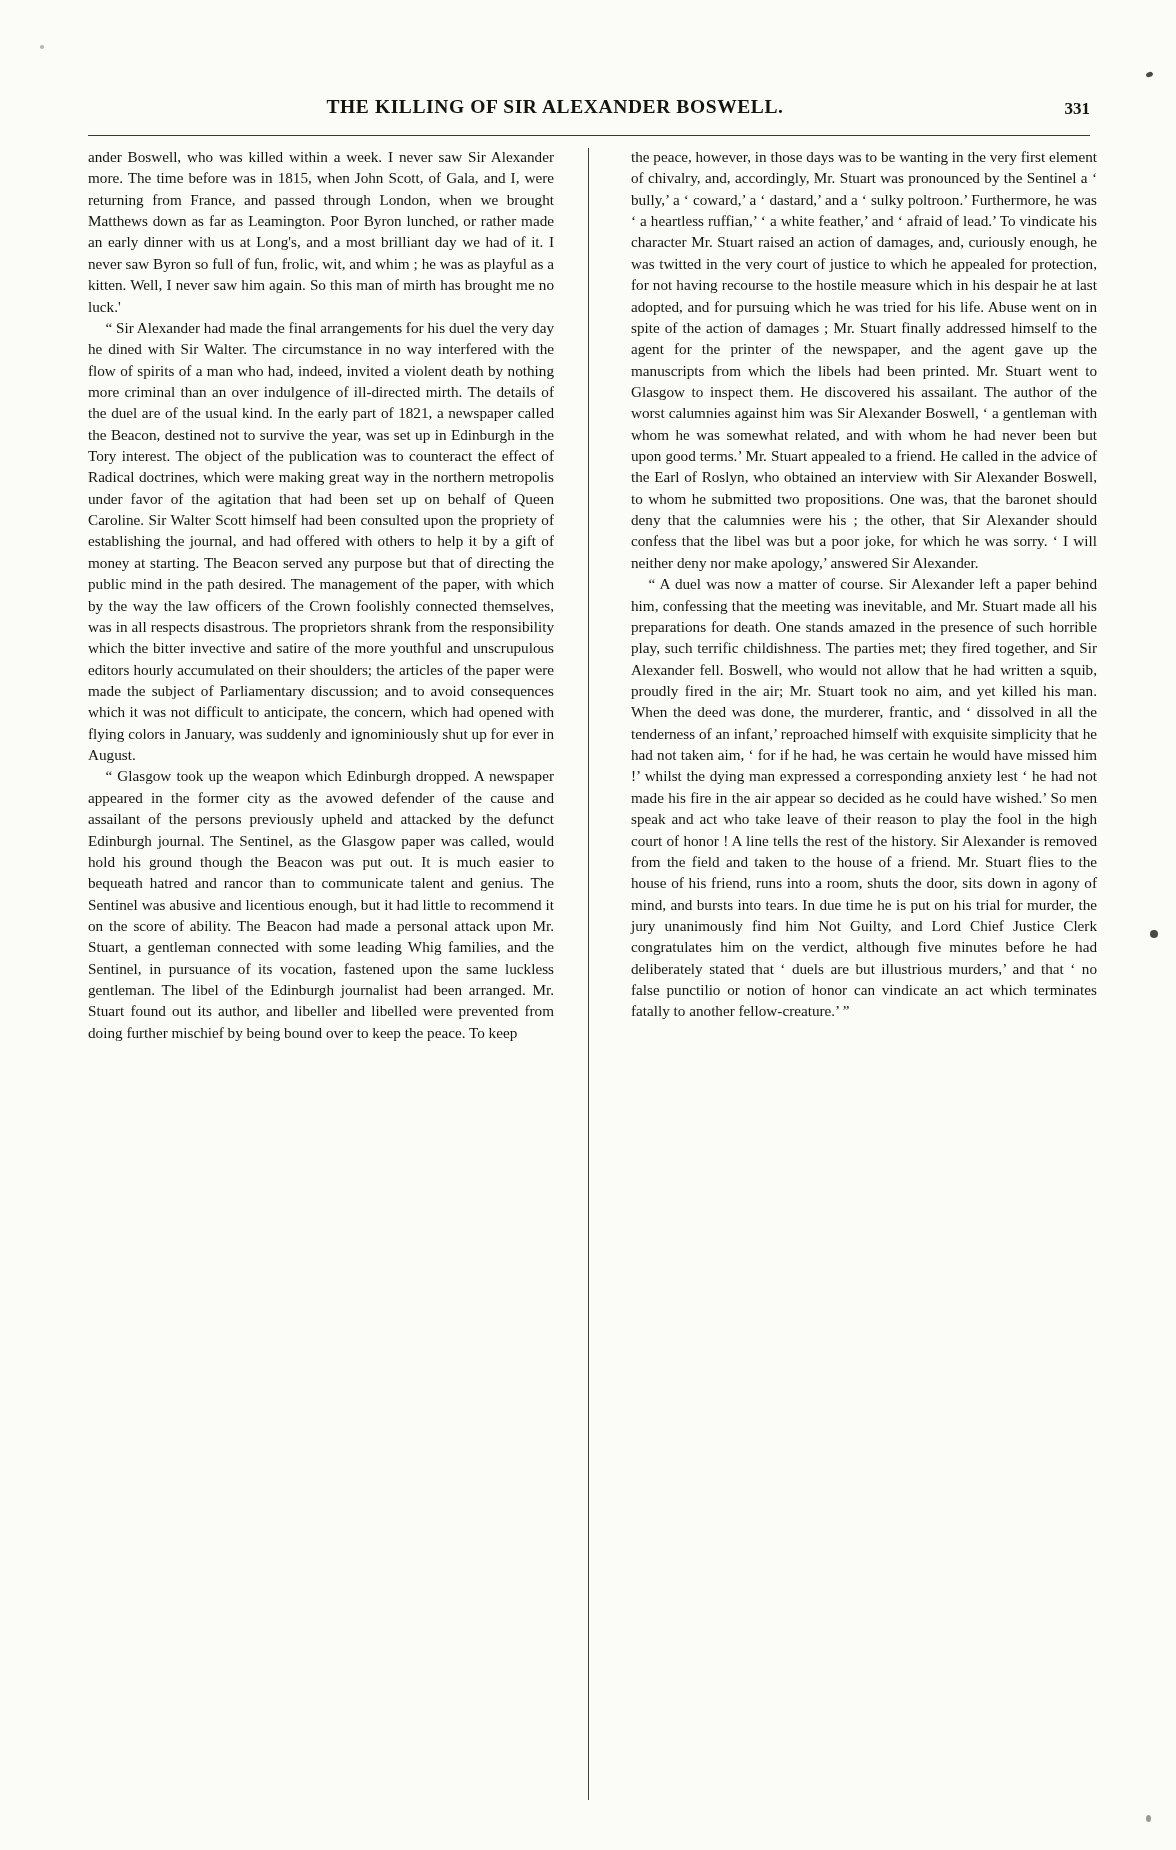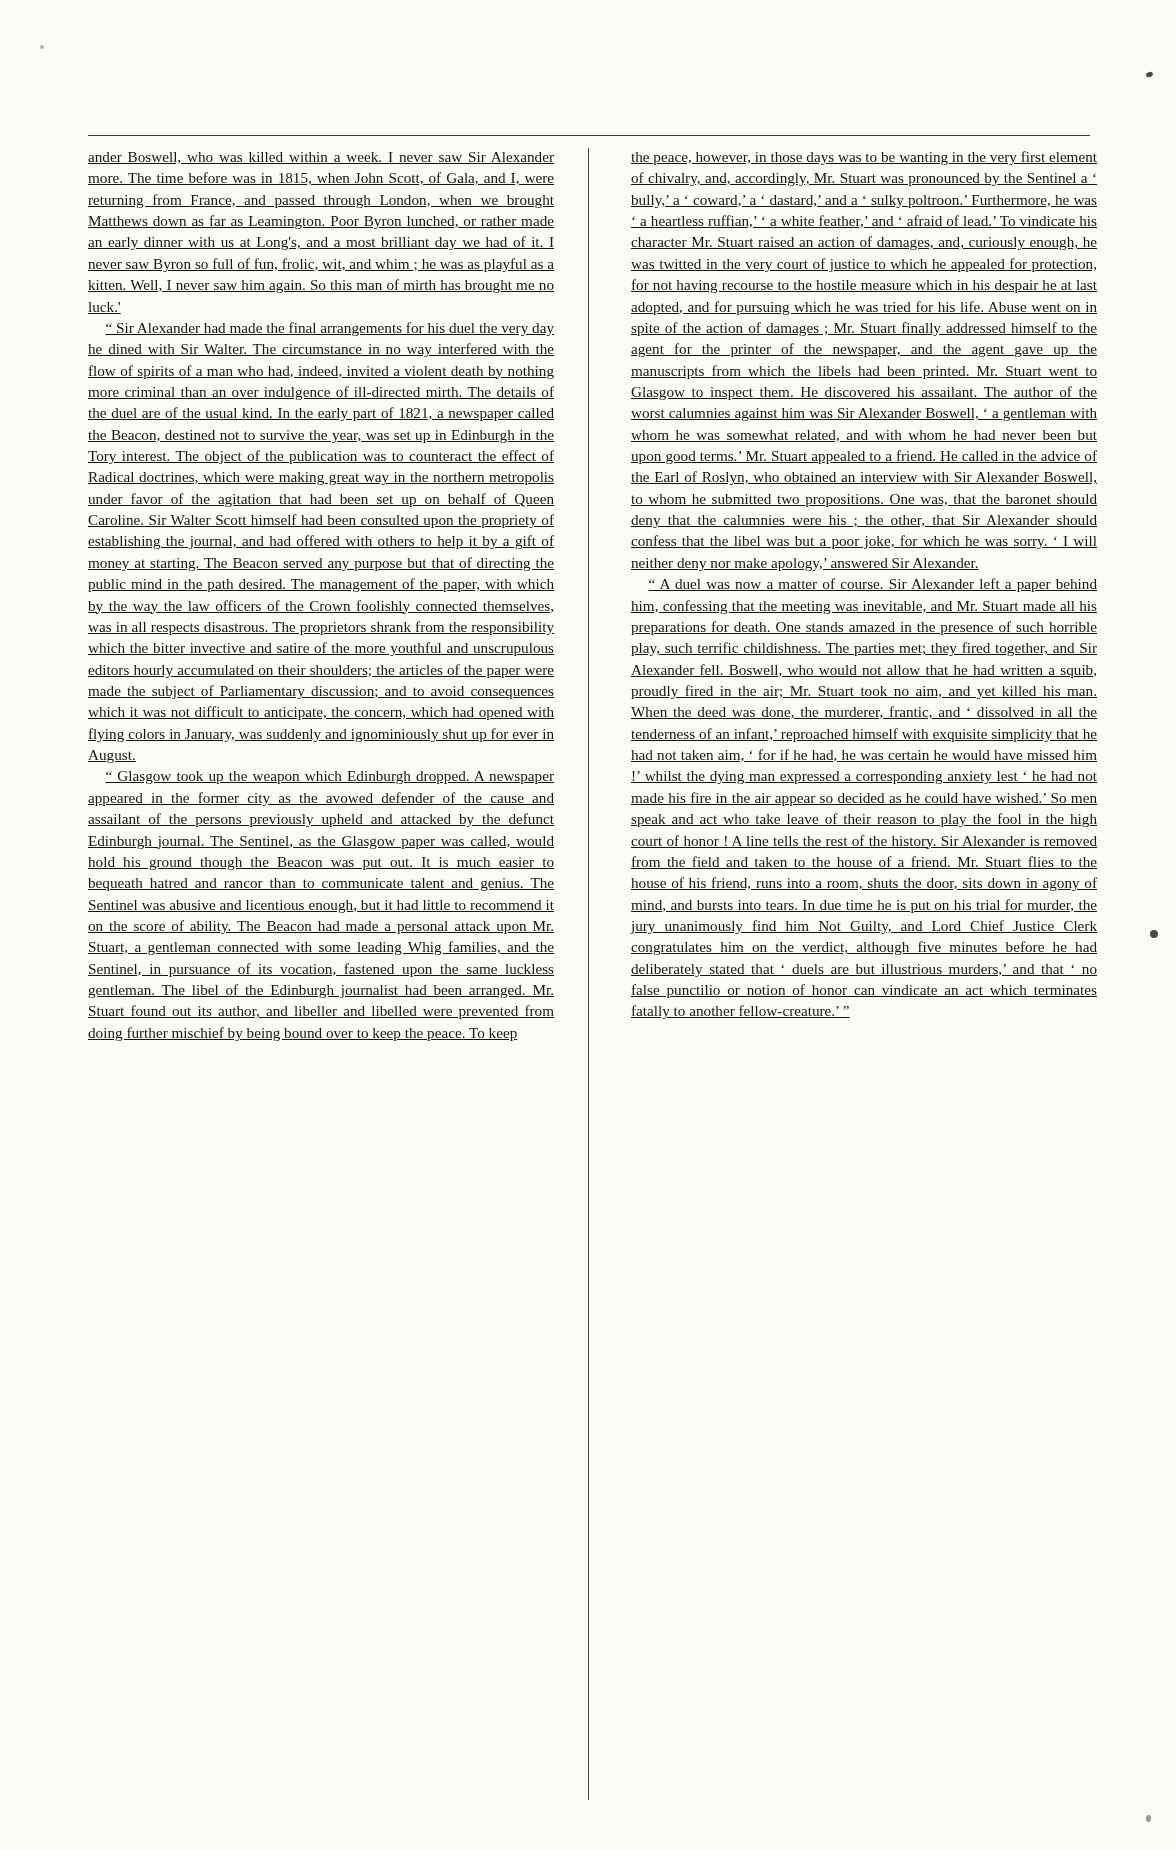--- a/index.html
+++ b/index.html
@@ -73,21 +73,20 @@
   .col {
     position: absolute;
     top: 0;
     width: 466px;
     font-size: 15.2px;
     line-height: 1.405;
     text-align: justify;
     text-justify: inter-word;
     color: #15150e;
     hyphens: manual;
-    text-decoration: underline;
   }
   .col-left { left: 0; }
   .col-right { left: 536px; margin-left: 7px; }
   .divider {
     position: absolute;
     left: 500px;
     top: 2px;
     width: 1px;
     height: 1652px;
     background: #40403a;
@@ -114,20 +113,24 @@
 <body>
 
 <div class="page">
   <div class="paper-tint"></div>
 
   <div class="speck speck-a"></div>
   <div class="speck speck-b"></div>
   <div class="speck speck-c"></div>
   <div class="speck speck-d"></div>
 
+  <div class="header">
+    <div class="header-title">THE KILLING OF SIR ALEXANDER BOSWELL.</div>
+    <div class="page-number">331</div>
+  </div>
 
   <div class="rule-top"></div>
 
   <div class="columns">
     <div class="divider"></div>
 
     <div class="col col-left">
       <p class="noindent">ander Boswell, who was killed within a week. I never saw Sir Alexander more. The time before was in 1815, when John Scott, of Gala, and I, were returning from France, and passed through London, when we brought Matthews down as far as Leamington. Poor Byron lunched, or rather made an early dinner with us at Long's, and a most brilliant day we had of it. I never saw Byron so full of fun, frolic, wit, and whim ; he was as playful as a kitten. Well, I never saw him again. So this man of mirth has brought me no luck.'</p>
       <p>“ Sir Alexander had made the final arrangements for his duel the very day he dined with Sir Walter. The circumstance in no way interfered with the flow of spirits of a man who had, indeed, invited a violent death by nothing more criminal than an over indulgence of ill-directed mirth. The details of the duel are of the usual kind. In the early part of 1821, a newspaper called the Beacon, destined not to survive the year, was set up in Edinburgh in the Tory interest. The object of the publication was to counteract the effect of Radical doctrines, which were making great way in the northern metropolis under favor of the agitation that had been set up on behalf of Queen Caroline. Sir Walter Scott himself had been consulted upon the propriety of establishing the journal, and had offered with others to help it by a gift of money at starting. The Beacon served any purpose but that of directing the public mind in the path desired. The management of the paper, with which by the way the law officers of the Crown foolishly connected themselves, was in all respects disastrous. The proprietors shrank from the responsibility which the bitter invective and satire of the more youthful and unscrupulous editors hourly accumulated on their shoulders; the articles of the paper were made the subject of Parliamentary discussion; and to avoid consequences which it was not difficult to anticipate, the concern, which had opened with flying colors in January, was suddenly and ignominiously shut up for ever in August.</p>
       <p>“ Glasgow took up the weapon which Edinburgh dropped. A newspaper appeared in the former city as the avowed defender of the cause and assailant of the persons previously upheld and attacked by the defunct Edinburgh journal. The Sentinel, as the Glasgow paper was called, would hold his ground though the Beacon was put out. It is much easier to bequeath hatred and rancor than to communicate talent and genius. The Sentinel was abusive and licentious enough, but it had little to recommend it on the score of ability. The Beacon had made a personal attack upon Mr. Stuart, a gentleman connected with some leading Whig families, and the Sentinel, in pursuance of its vocation, fastened upon the same luckless gentleman. The libel of the Edinburgh journalist had been arranged. Mr. Stuart found out its author, and libeller and libelled were prevented from doing further mischief by being bound over to keep the peace. To keep</p>

